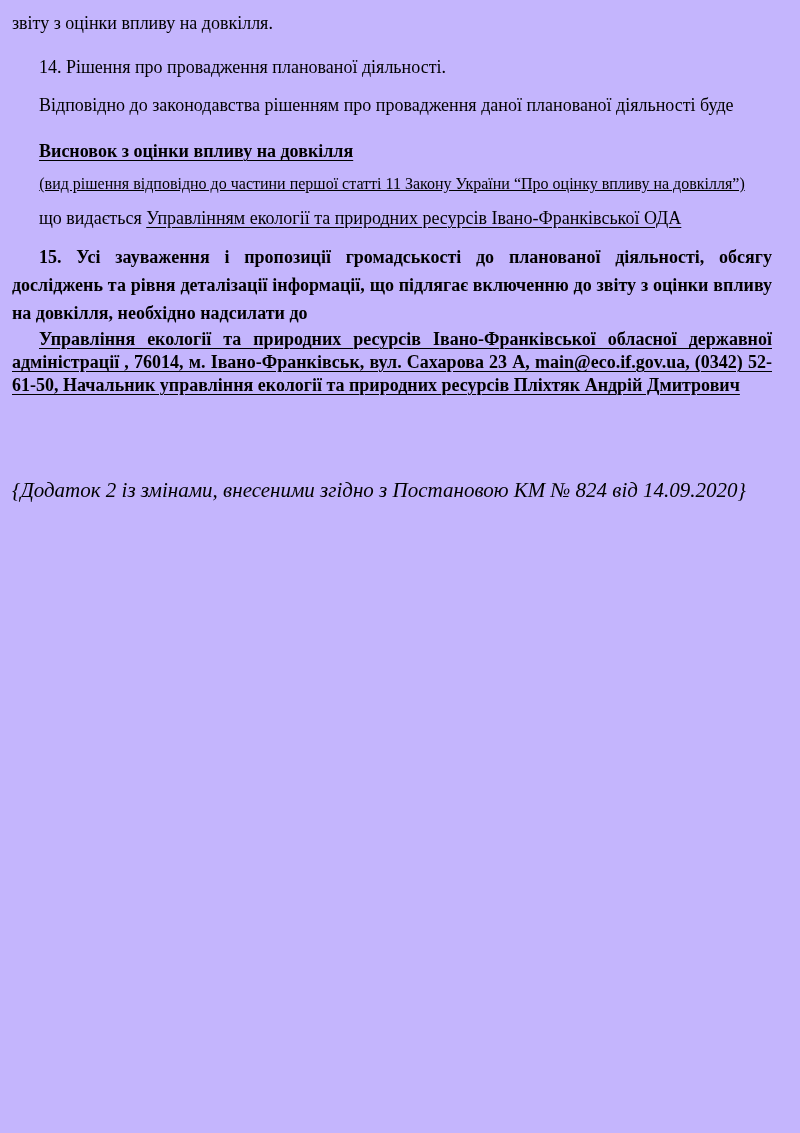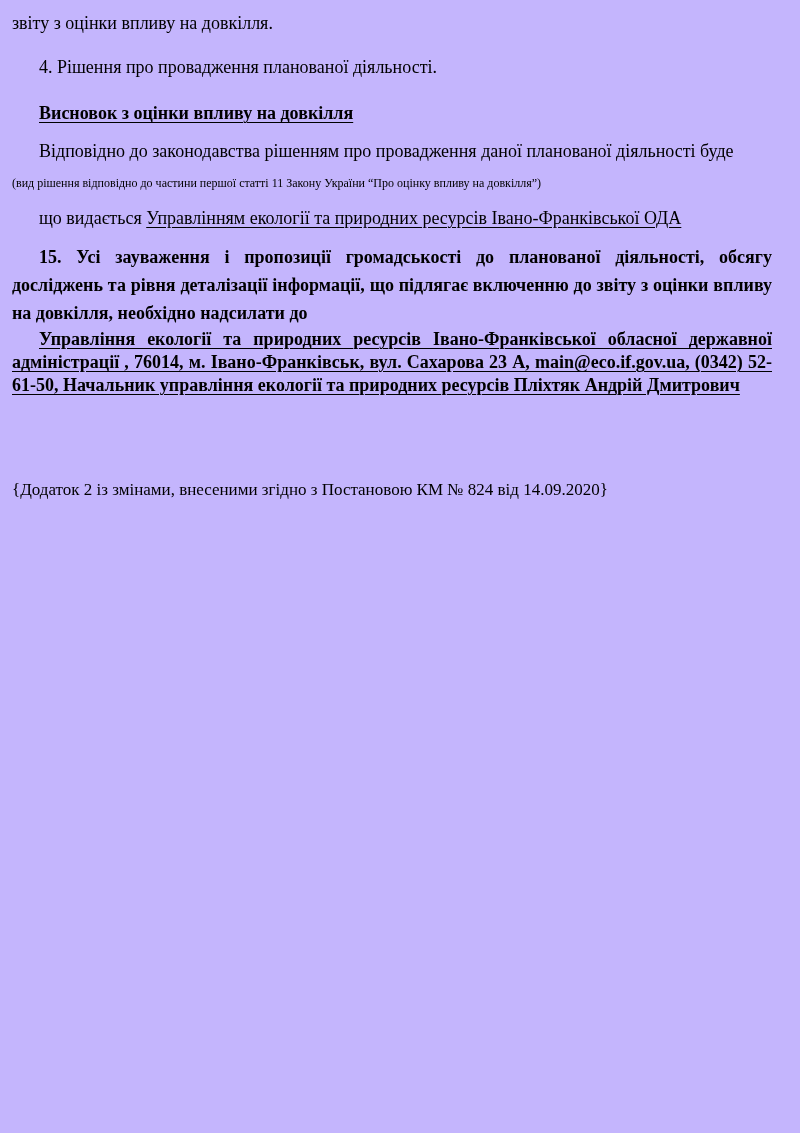--- a/index.html
+++ b/index.html
@@ -23,51 +23,53 @@
   .body-text { line-height: 22px; }
   .indent { text-indent: 27px; }
   .justify { text-align: justify; font-weight: bold; }
   .u, .underlined {
     text-decoration: underline;
     text-underline-offset: 3px;
     text-decoration-thickness: 1px;
   }
   .bold { font-weight: bold; }
   .caption {
-    font-size: 12px;
+    font-size: 16px;
     line-height: 15px;
-    text-align: left;
+    text-align: center;
+    text-decoration: underline;
   }
   .mt-4  { margin-top: 4px; }
   .mt-22 { margin-top: 22px; }
   .mt-16 { margin-top: 16px; }
   .mt-24 { margin-top: 24px; }
   .mt-14 { margin-top: 14px; }
   .mt-7  { margin-top: 7px; }
   .mt-1  { margin-top: 1px; }
   .mt-82 { margin-top: 82px; }
   .para15 { line-height: 28px; }
   .address { line-height: 23px; }
   .amendment {
+    font-style: italic;
     line-height: 22px;
-    font-size: 17px;
+    font-size: 21px;
   }
 </style>
 </head>
 <body>
 
 <div class="page">
 
   <p class="body-text mt-4">звіту з оцінки впливу на довкілля.</p>
 
-  <p class="body-text indent mt-22">4. Рішення про провадження планованої діяльності.</p>
+  <p class="body-text indent mt-22">14. Рішення про провадження планованої діяльності.</p>
+
+  <p class="body-text indent mt-16">Відповідно до законодавства рішенням про провадження даної планованої діяльності буде</p>
 
   <p class="body-text indent mt-24"><span class="u bold">Висновок з оцінки впливу на довкілля</span></p>
-
-  <p class="body-text indent mt-16">Відповідно до законодавства рішенням про провадження даної планованої діяльності буде</p>
 
   <p class="caption mt-14">(вид рішення відповідно до частини першої статті 11 Закону України “Про оцінку впливу на довкілля”)</p>
 
   <p class="body-text indent mt-16"><span>що видається </span><span class="u">Управлінням екології та природних ресурсів Івано-Франківської ОДА</span></p>
 
 
   <p class="body-text para15 justify indent mt-14">15. Усі зауваження і пропозиції громадськості до планованої діяльності, обсягу досліджень та рівня деталізації інформації, що підлягає включенню до звіту з оцінки впливу на довкілля, необхідно надсилати до</p>
 
   <p class="body-text address justify indent underlined mt-1">Управління екології та природних ресурсів Івано-Франківської обласної державної адміністрації , 76014, м. Івано-Франківськ, вул. Сахарова 23 А, main@eco.if.gov.ua, (0342) 52-61-50, Начальник управління екології та природних ресурсів Пліхтяк Андрій Дмитрович</p>
 

